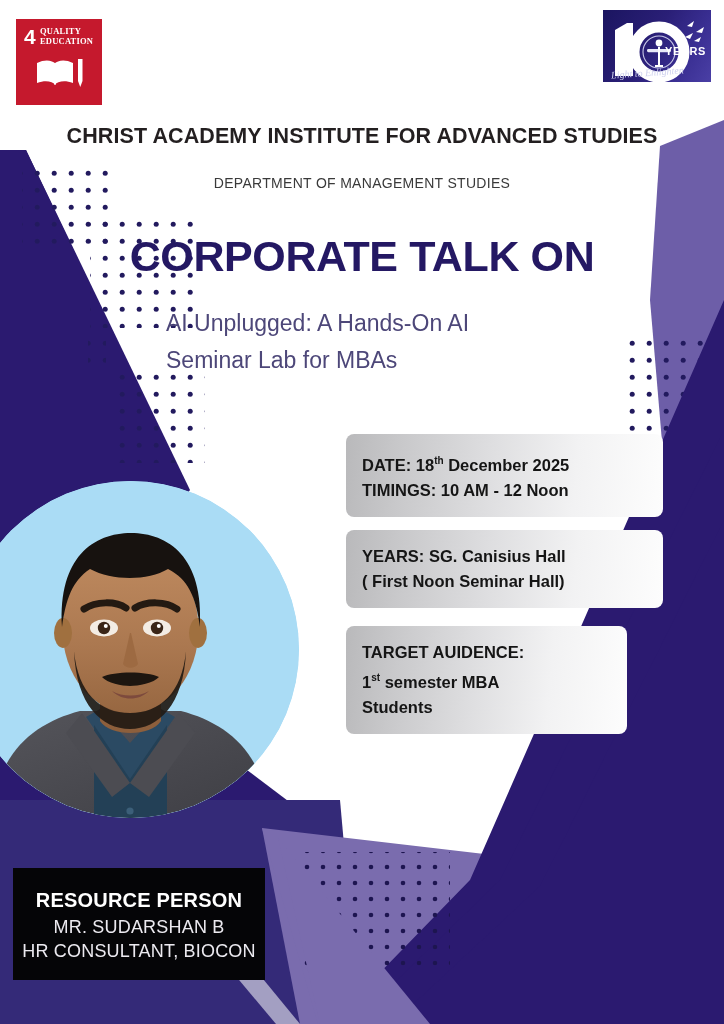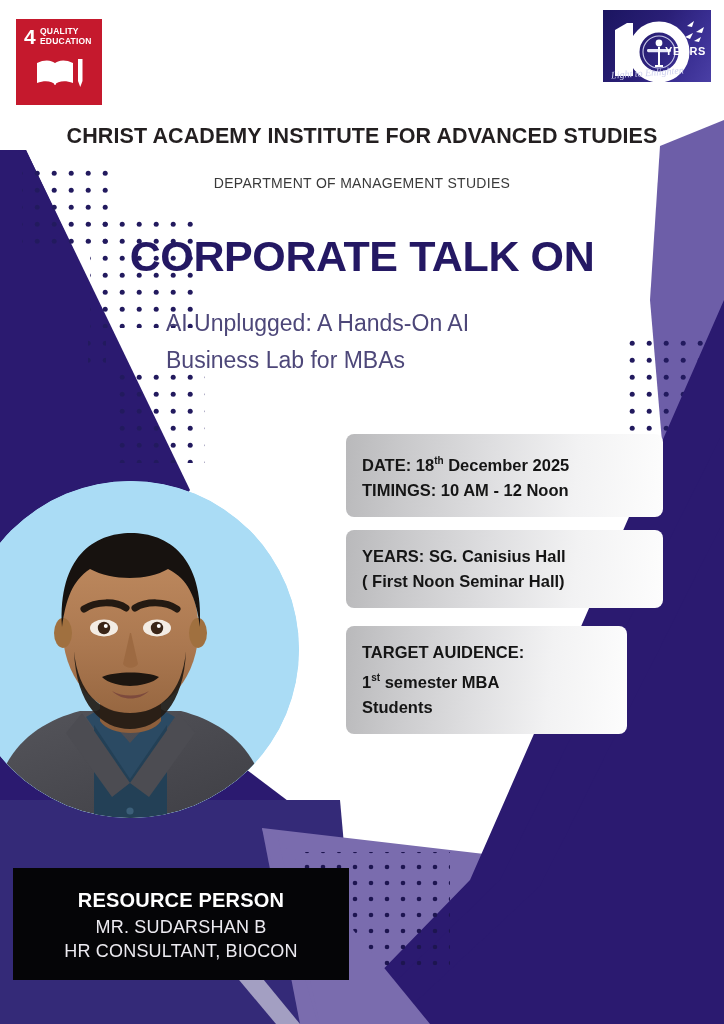--- a/index.html
+++ b/index.html
@@ -22,21 +22,21 @@
   }
   #sdg-num{
     position:absolute;left:8px;top:7px;
     color:#fff;font-weight:700;font-size:21px;line-height:21px;
     font-family:"Liberation Sans", sans-serif;
   }
   #sdg-words{
     position:absolute;left:24px;top:8px;width:54px;
     color:#fff;font-weight:700;font-size:8.5px;line-height:9.5px;
     letter-spacing:.2px;
-    font-family:Liberation Sans, sans-serif;
+    font-family:Liberation Serif, serif;
   }
   #sdg-book{position:absolute;left:19px;top:38px;width:52px;height:34px;}
 
   
   #anniv-logo{
     position:absolute;left:603px;top:10px;width:108px;height:72px;
     background:linear-gradient(120deg,#1b1560 0%,#2a1f77 45%,#3a2f93 75%,#4a3fa5 100%);
     overflow:hidden;
   }
   #anniv-years{
@@ -90,21 +90,21 @@
 
   
   #portrait-wrap{
     position:absolute;left:-38px;top:481px;width:337px;height:337px;
     border-radius:50%;overflow:hidden;background:#aadcf5;
   }
   #portrait-svg{position:absolute;left:0;top:0;}
 
   
   #resource-box{
-    position:absolute;left:13px;top:868px;width:336px;height:112px;
+    position:absolute;left:13px;top:868px;width:252px;height:112px;
     background:#050507;
     display:flex;flex-direction:column;align-items:center;justify-content:center;
     padding-top:4px;
   }
   #rp-heading{
     color:#ffffff;font-weight:700;font-size:20px;letter-spacing:.2px;
     font-family:"Liberation Sans", sans-serif;margin-bottom:3px;
   }
   #rp-name{
     color:#eceaf0;font-weight:400;font-size:18px;letter-spacing:.2px;
@@ -202,21 +202,21 @@
     </svg>
     <div id="anniv-years">YEARS</div>
     <div id="anniv-tag">Light to Enlighten</div>
   </div>
 
   <div id="org-title">CHRIST ACADEMY INSTITUTE FOR ADVANCED STUDIES</div>
   <div id="dept-title">DEPARTMENT OF MANAGEMENT STUDIES</div>
   <div id="talk-title">CORPORATE TALK ON</div>
   <div id="talk-subtitle">
     <div>AI Unplugged: A Hands-On AI</div>
-    <div>Business Lab for MBAs</div>
+    <div>Seminar Lab for MBAs</div>
   </div>
 
   <div class="pill" id="pill-date">
     <div>
       <span>DATE:</span>
       <span>18</span><sup>th</sup><span> December 2025</span>
     </div>
     <div>
       <span>TIMINGS:</span>
       <span>10 AM - 12 Noon</span>

